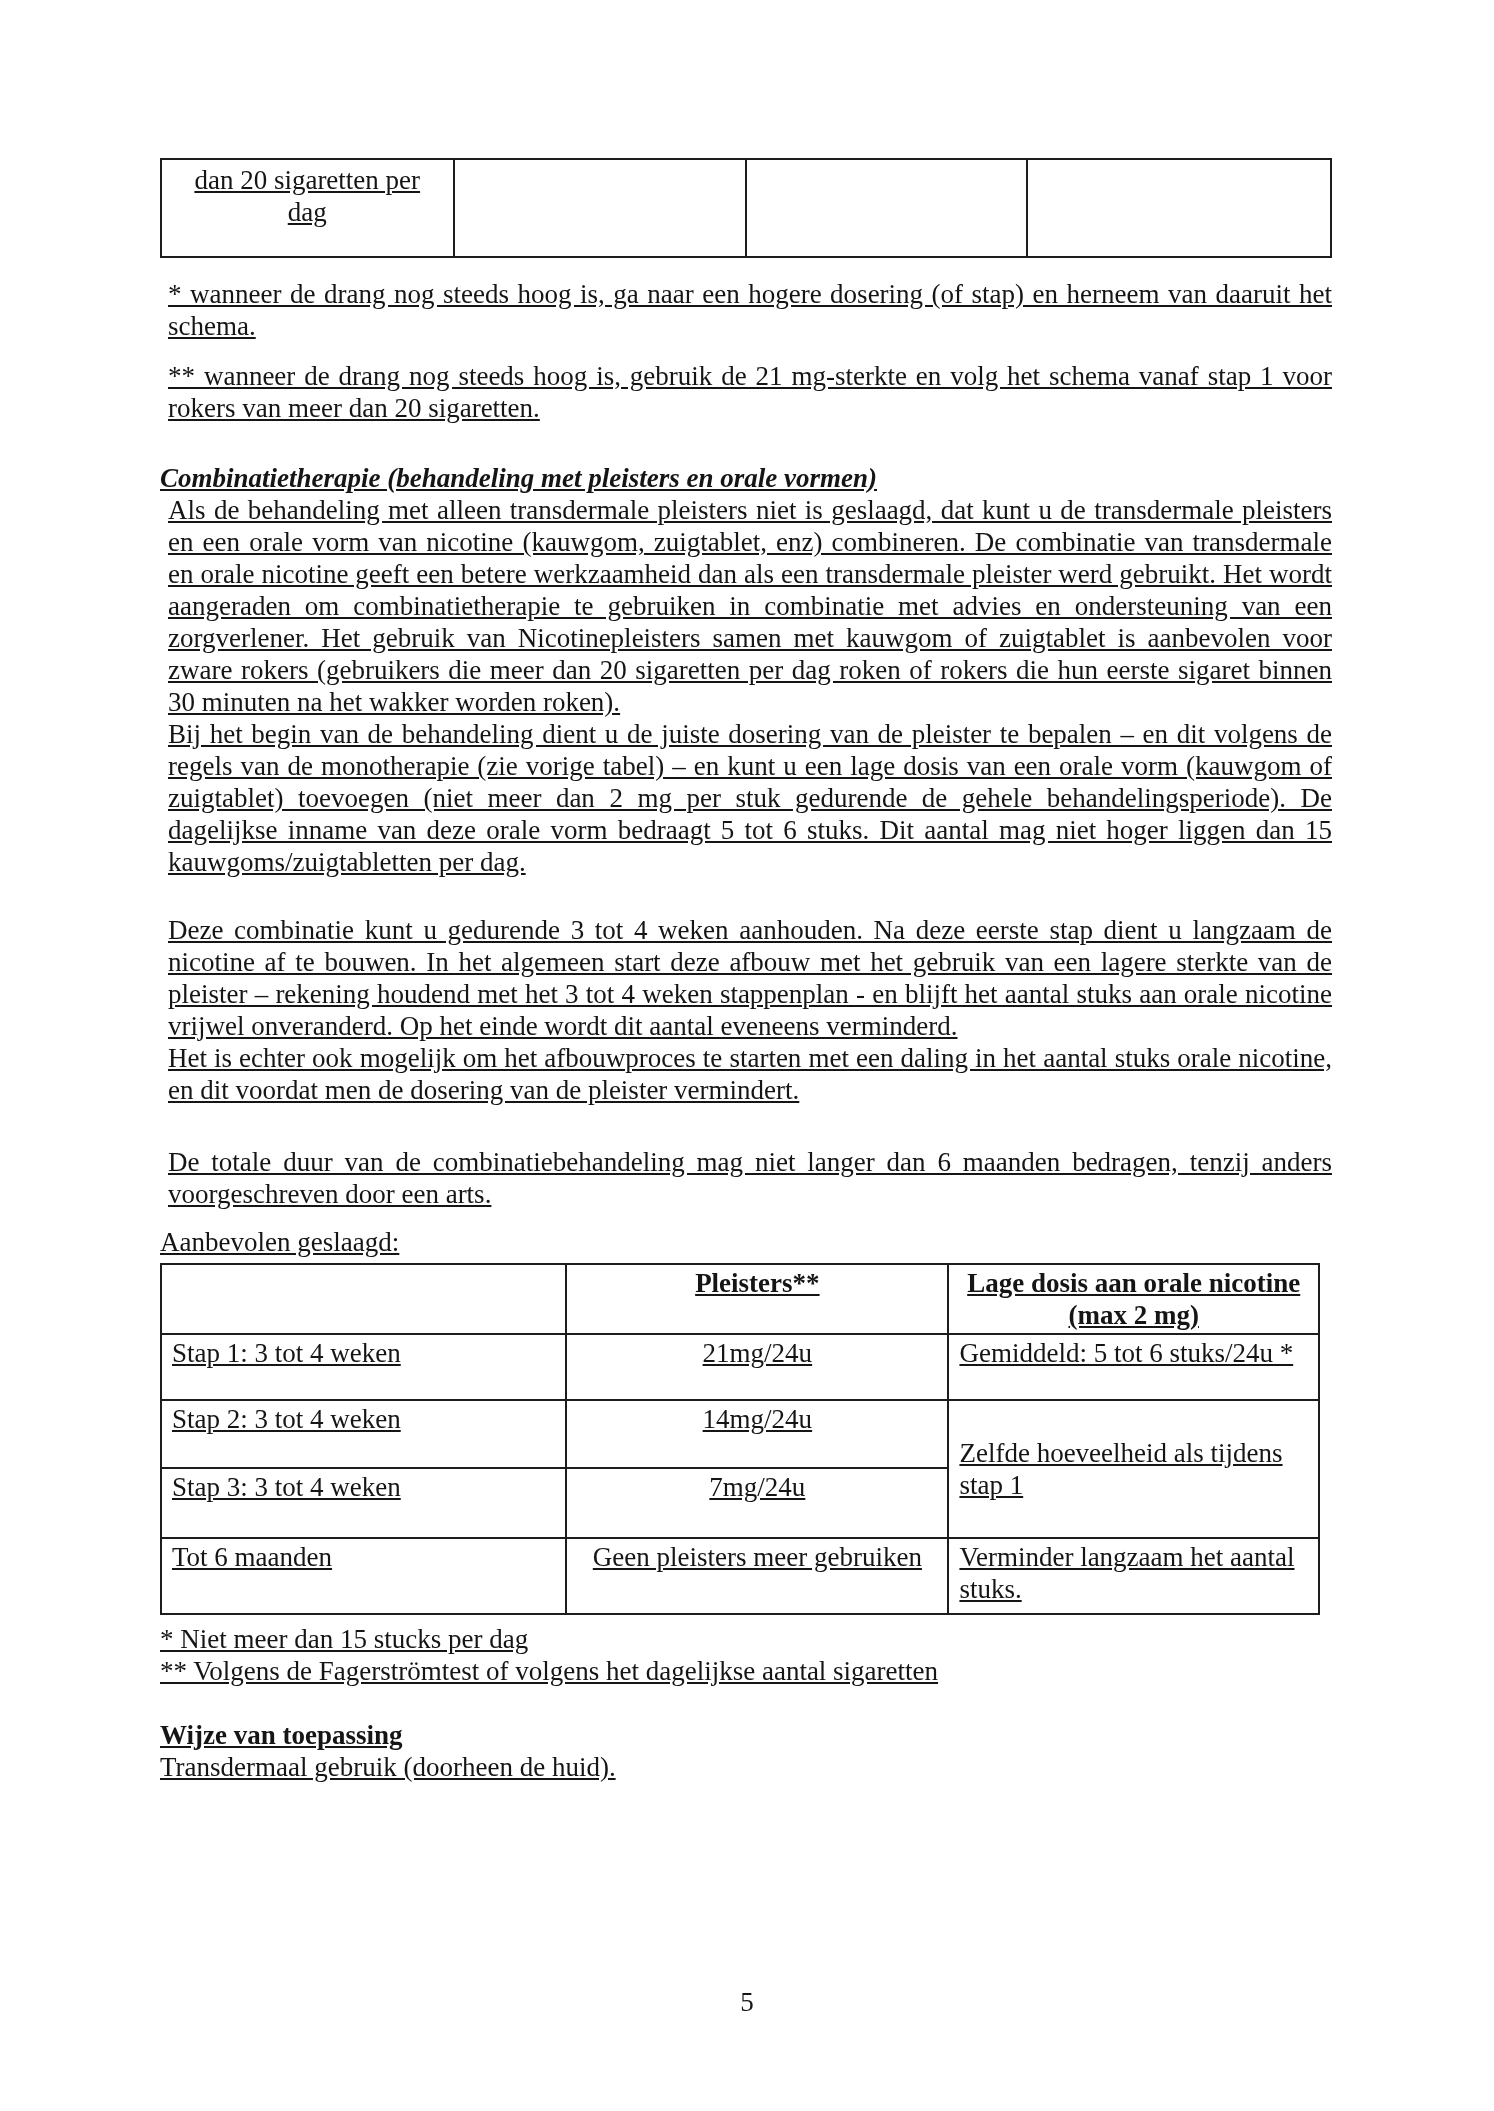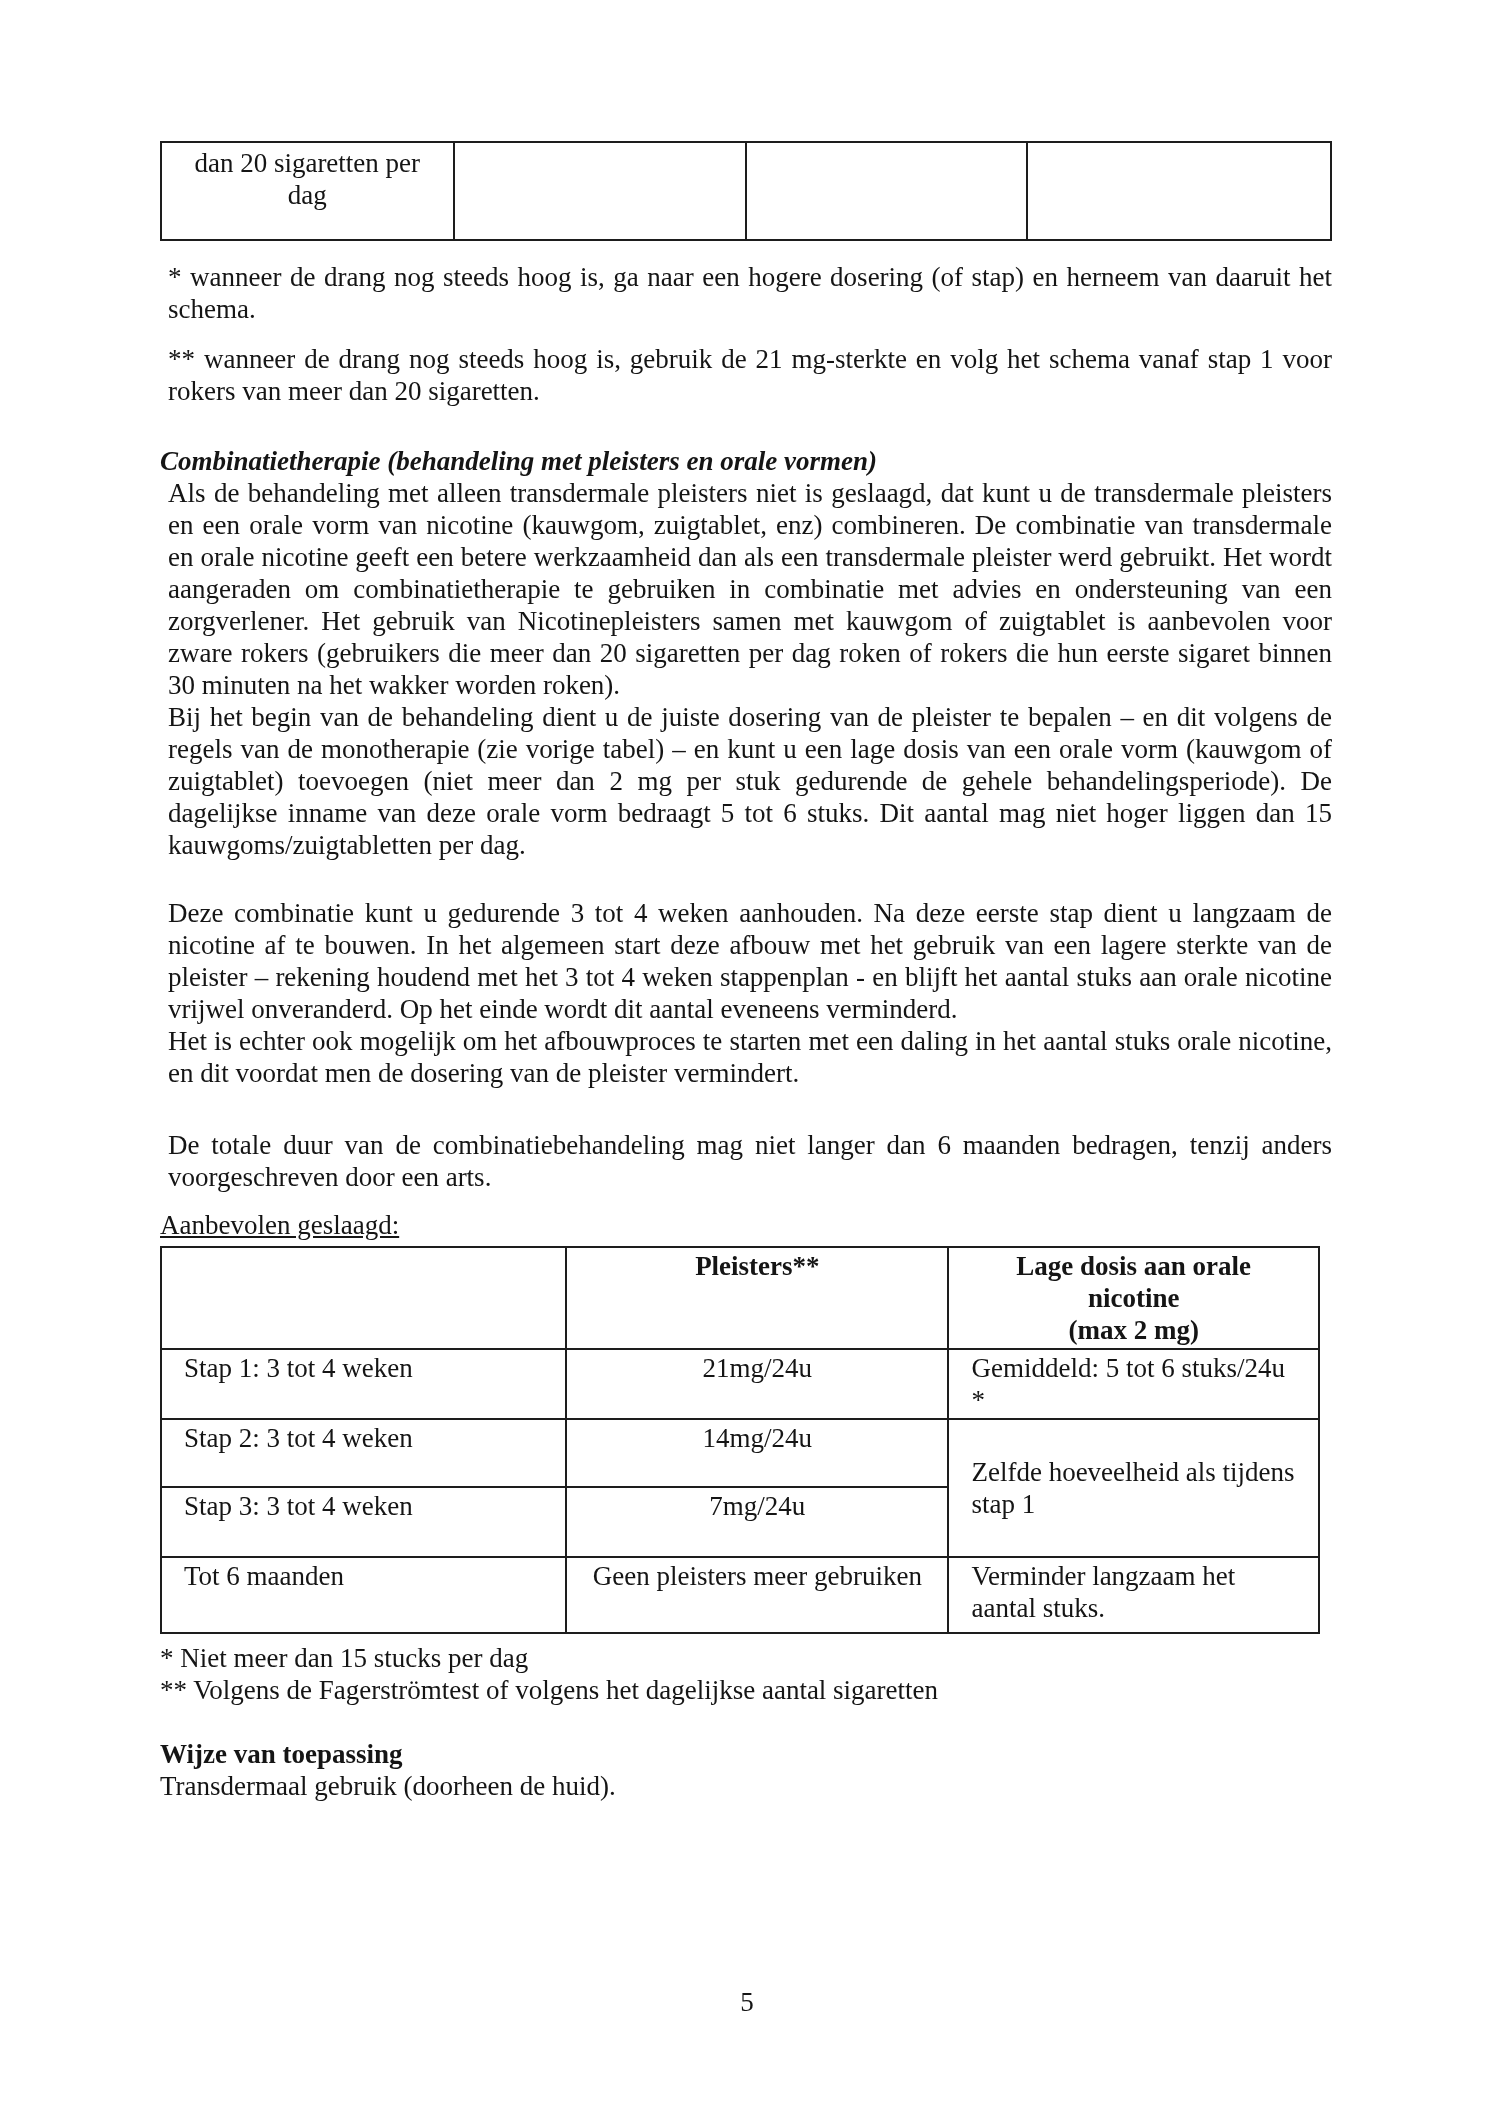--- a/index.html
+++ b/index.html
@@ -11,22 +11,23 @@
     background: #ffffff;
     font-family: "Liberation Serif", "DejaVu Serif", serif;
     font-size: 27px;
     line-height: 32px;
     color: #151515;
     overflow: hidden;
   }
   .content {
     position: absolute;
     left: 160px;
-    top: 0;
+    top: 17px;
     width: 1172px;
+    text-decoration: underline;
   }
   p { margin: 0; }
   .just { text-align: justify; margin-left: 8px; }
   .preline { white-space: pre-line; }
 
   
   table.t1 {
     width: 1172px;
     border-collapse: collapse;
     margin-top: 141px;
@@ -52,21 +53,21 @@
   
   .dosing-label { margin-top: 16px; text-decoration: underline; }
   table.t2 {
     width: 1160px;
     border-collapse: collapse;
     margin-top: 5px;
     table-layout: fixed;
   }
   table.t2 td {
     border: 2px solid #1d1d1d;
-    padding: 2px 22px;
+    padding: 2px 10px;
     vertical-align: top;
     text-align: left;
   }
   table.t2 td.c2 { text-align: center; }
   table.t2 td.hdr { font-weight: bold; text-align: center; }
   table.t2 tr.hr td { height: 52px; }
   table.t2 tr.r1 td { height: 60px; }
   table.t2 tr.r2 td { height: 62px; }
   table.t2 tr.r3 td { height: 64px; }
   table.t2 tr.r4 td { height: 70px; }

